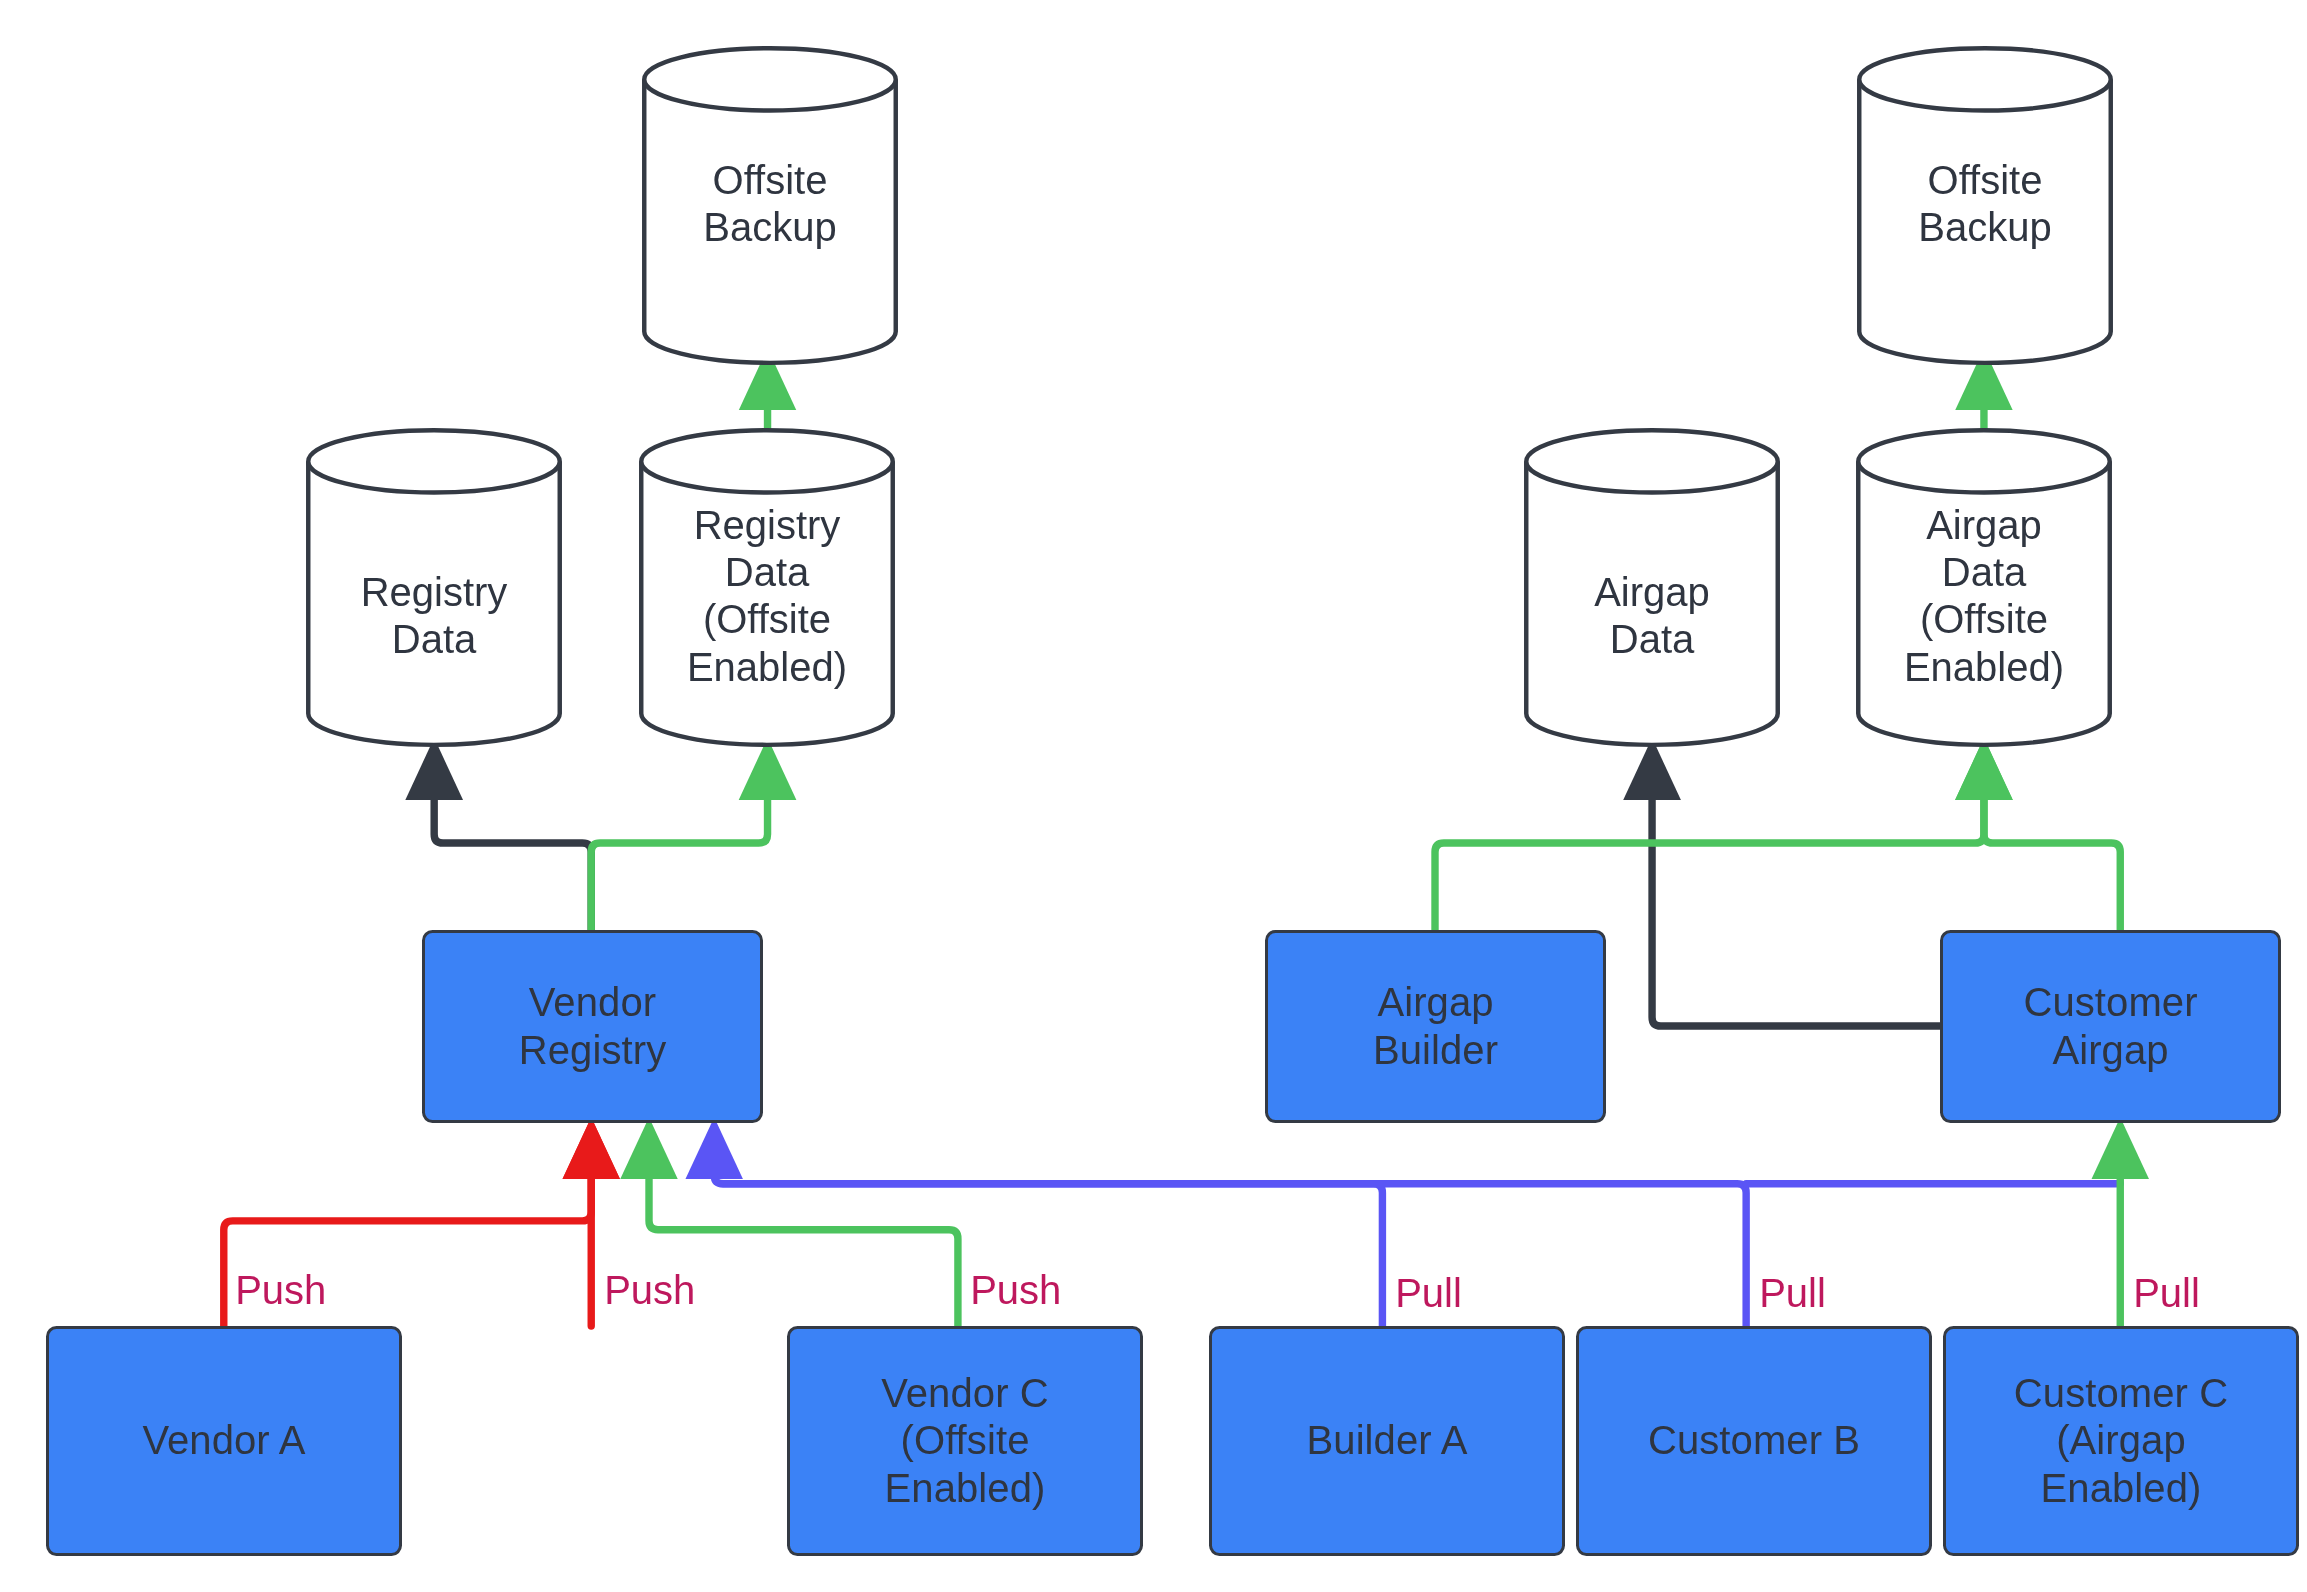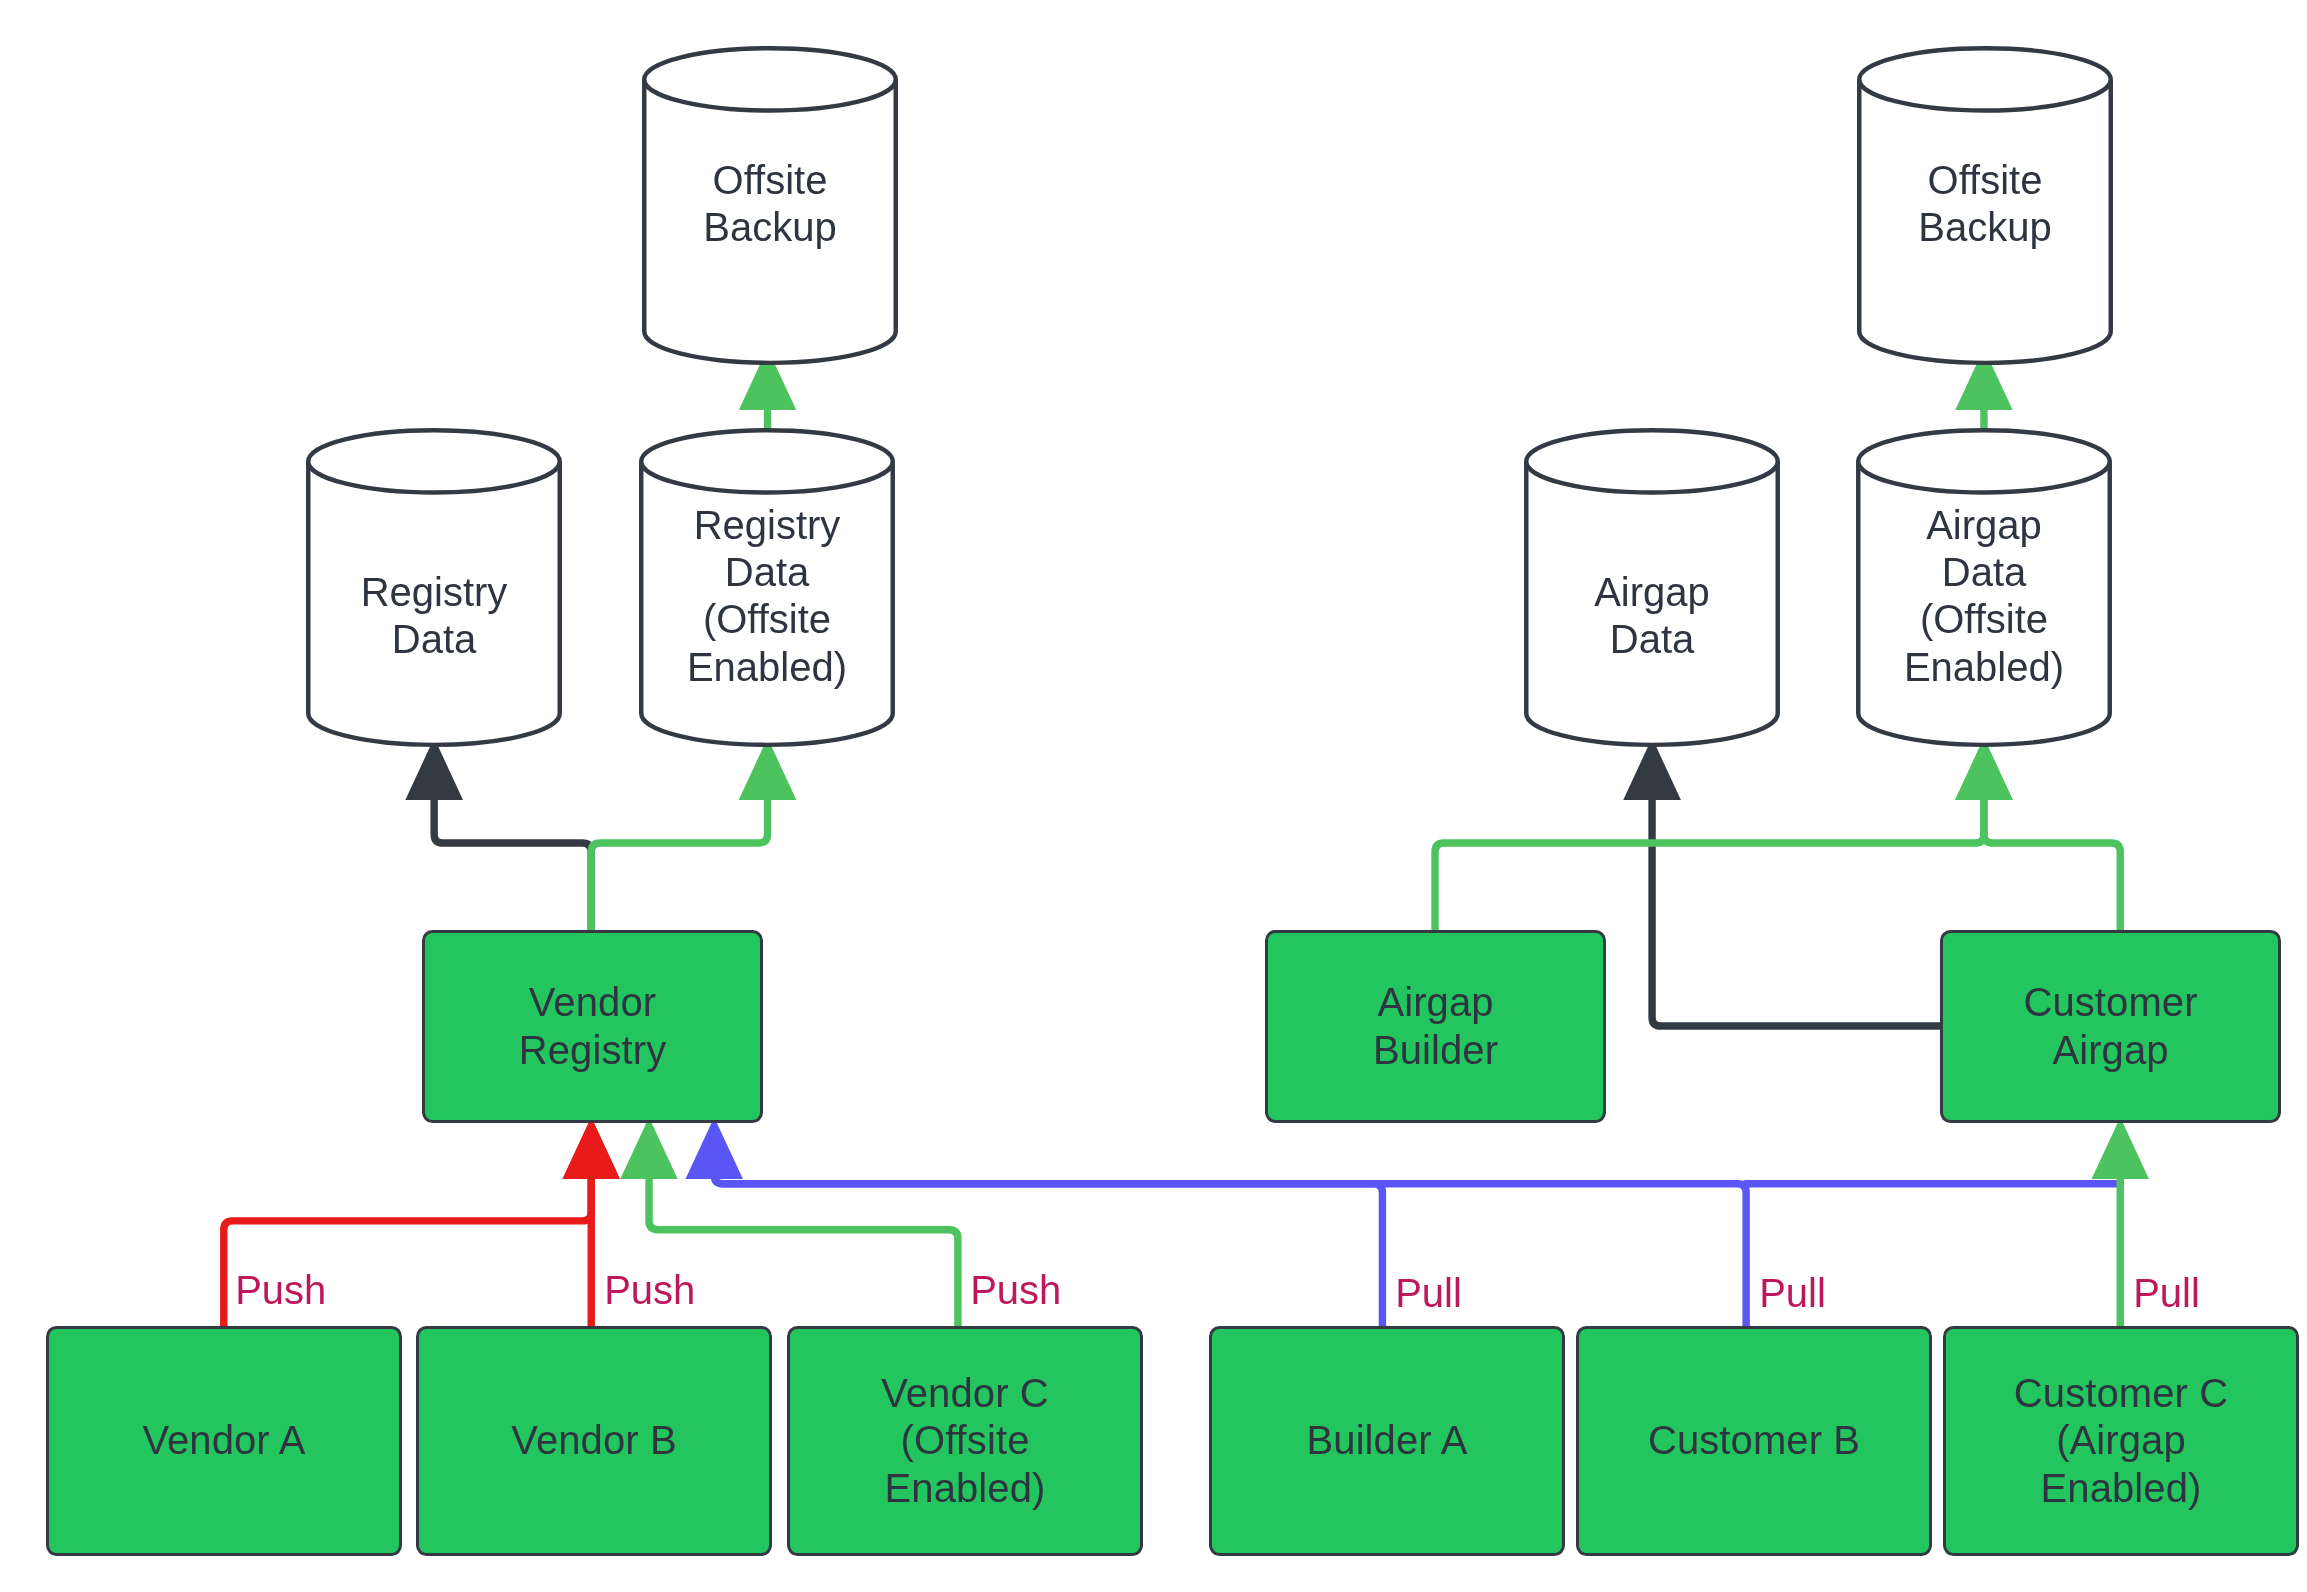--- a/index.html
+++ b/index.html
@@ -27,21 +27,21 @@
     width: 2023px;
     height: 1592px;
   }
   .node {
     position: absolute;
     box-sizing: border-box;
   }
   .box {
     border: 3px solid #343a44;
     border-radius: 10.4px;
-    background: #22c55e;
+    background: #3b82f6;
     display: flex;
     align-items: center;
     justify-content: center;
     text-align: center;
   }
   .node-label {
     color: #2f3540;
     font-size: 40px;
     line-height: 1.18;
     white-space: pre-line;
@@ -199,23 +199,20 @@
 
     <div class="node box" style="left:1940px; top:930px; width:341px; height:193px;">
       <span class="node-label">Customer
 Airgap</span>
     </div>
 
     <div class="node box" style="left:46px; top:1326px; width:356px; height:230px;">
       <span class="node-label">Vendor A</span>
     </div>
 
-    <div class="node box" style="left:416px; top:1326px; width:356px; height:230px;">
-      <span class="node-label">Vendor B</span>
-    </div>
 
     <div class="node box" style="left:787px; top:1326px; width:356px; height:230px;">
       <span class="node-label">Vendor C
 (Offsite
 Enabled)</span>
     </div>
 
     <div class="node box" style="left:1209px; top:1326px; width:356px; height:230px;">
       <span class="node-label">Builder A</span>
     </div>

